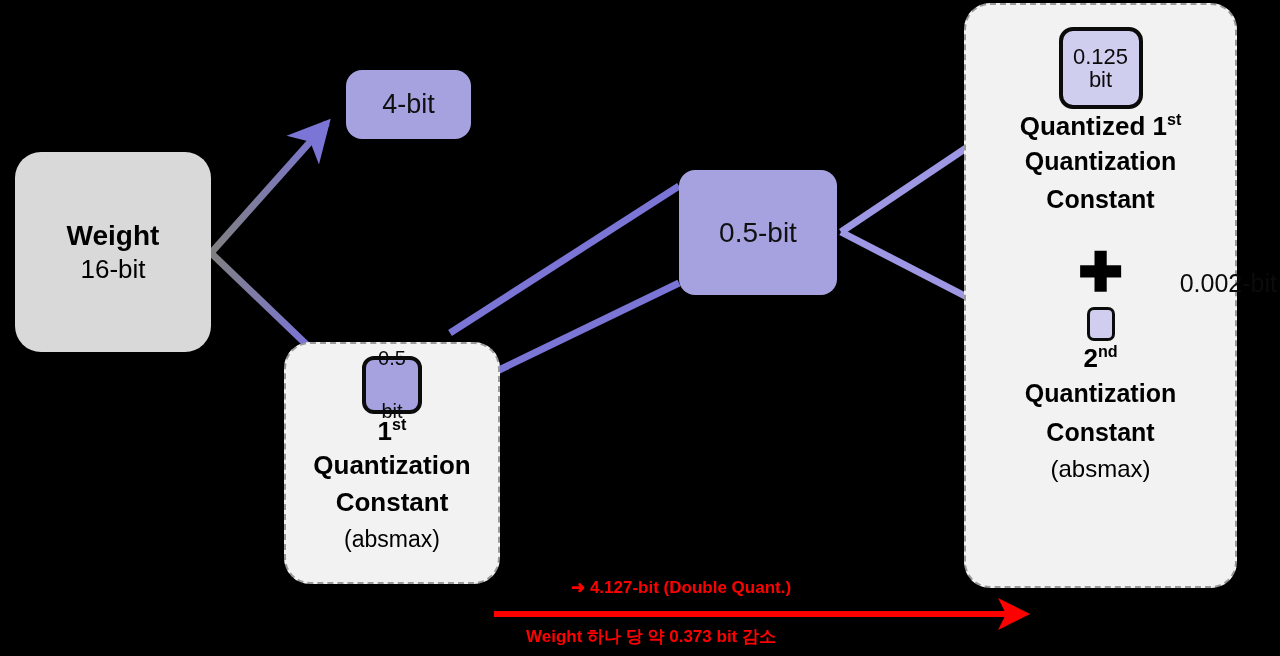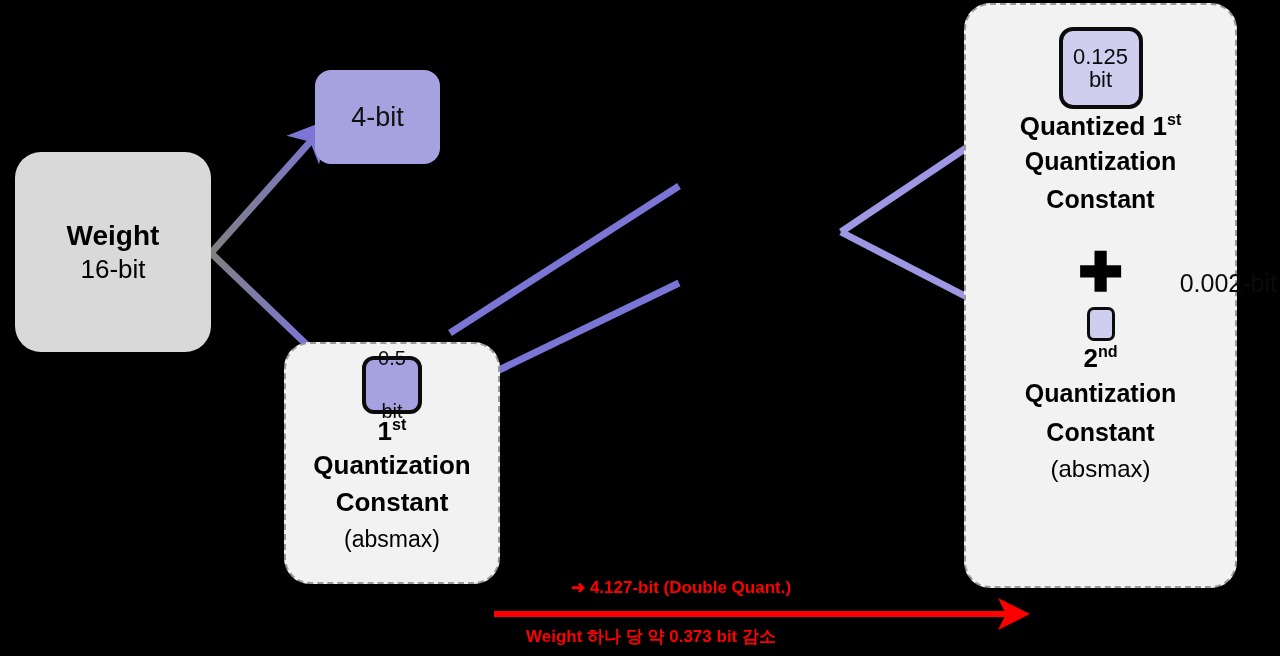--- a/index.html
+++ b/index.html
@@ -51,21 +51,21 @@
   .purple-box {
     position: absolute;
     background: #A6A2E0;
     border-radius: 16px;
     display: flex;
     align-items: center;
     justify-content: center;
     color: #101010;
     font-size: 27px;
   }
-  #node-4bit { left: 315px; top: 70px; width: 125px; height: 94px; }
+  #node-4bit { left: 346px; top: 70px; width: 125px; height: 69px; }
   #node-05bit { left: 679px; top: 170px; width: 158px; height: 125px; font-size: 28px; }
 
   
   .panel {
     position: absolute;
     background: #F2F2F2;
     border: 2px dashed #9a9a9a;
     border-radius: 26px;
     box-sizing: border-box;
     display: flex;
@@ -207,20 +207,23 @@
 
   <div class="weight-node">
     <div class="weight-title">Weight</div>
     <div class="weight-sub">16-bit</div>
   </div>
 
   <div id="node-4bit" class="purple-box">
     <span>4-bit</span>
   </div>
 
+  <div id="node-05bit" class="purple-box">
+    <span>0.5-bit</span>
+  </div>
 
   <div id="panel-first" class="panel">
     <div id="badge-05" class="badge">
       <span>0.5</span>
       <span>bit</span>
     </div>
     <div class="ord-line">
       <span>1</span><sup>st</sup>
     </div>
     <div class="big-line">Quantization</div>

